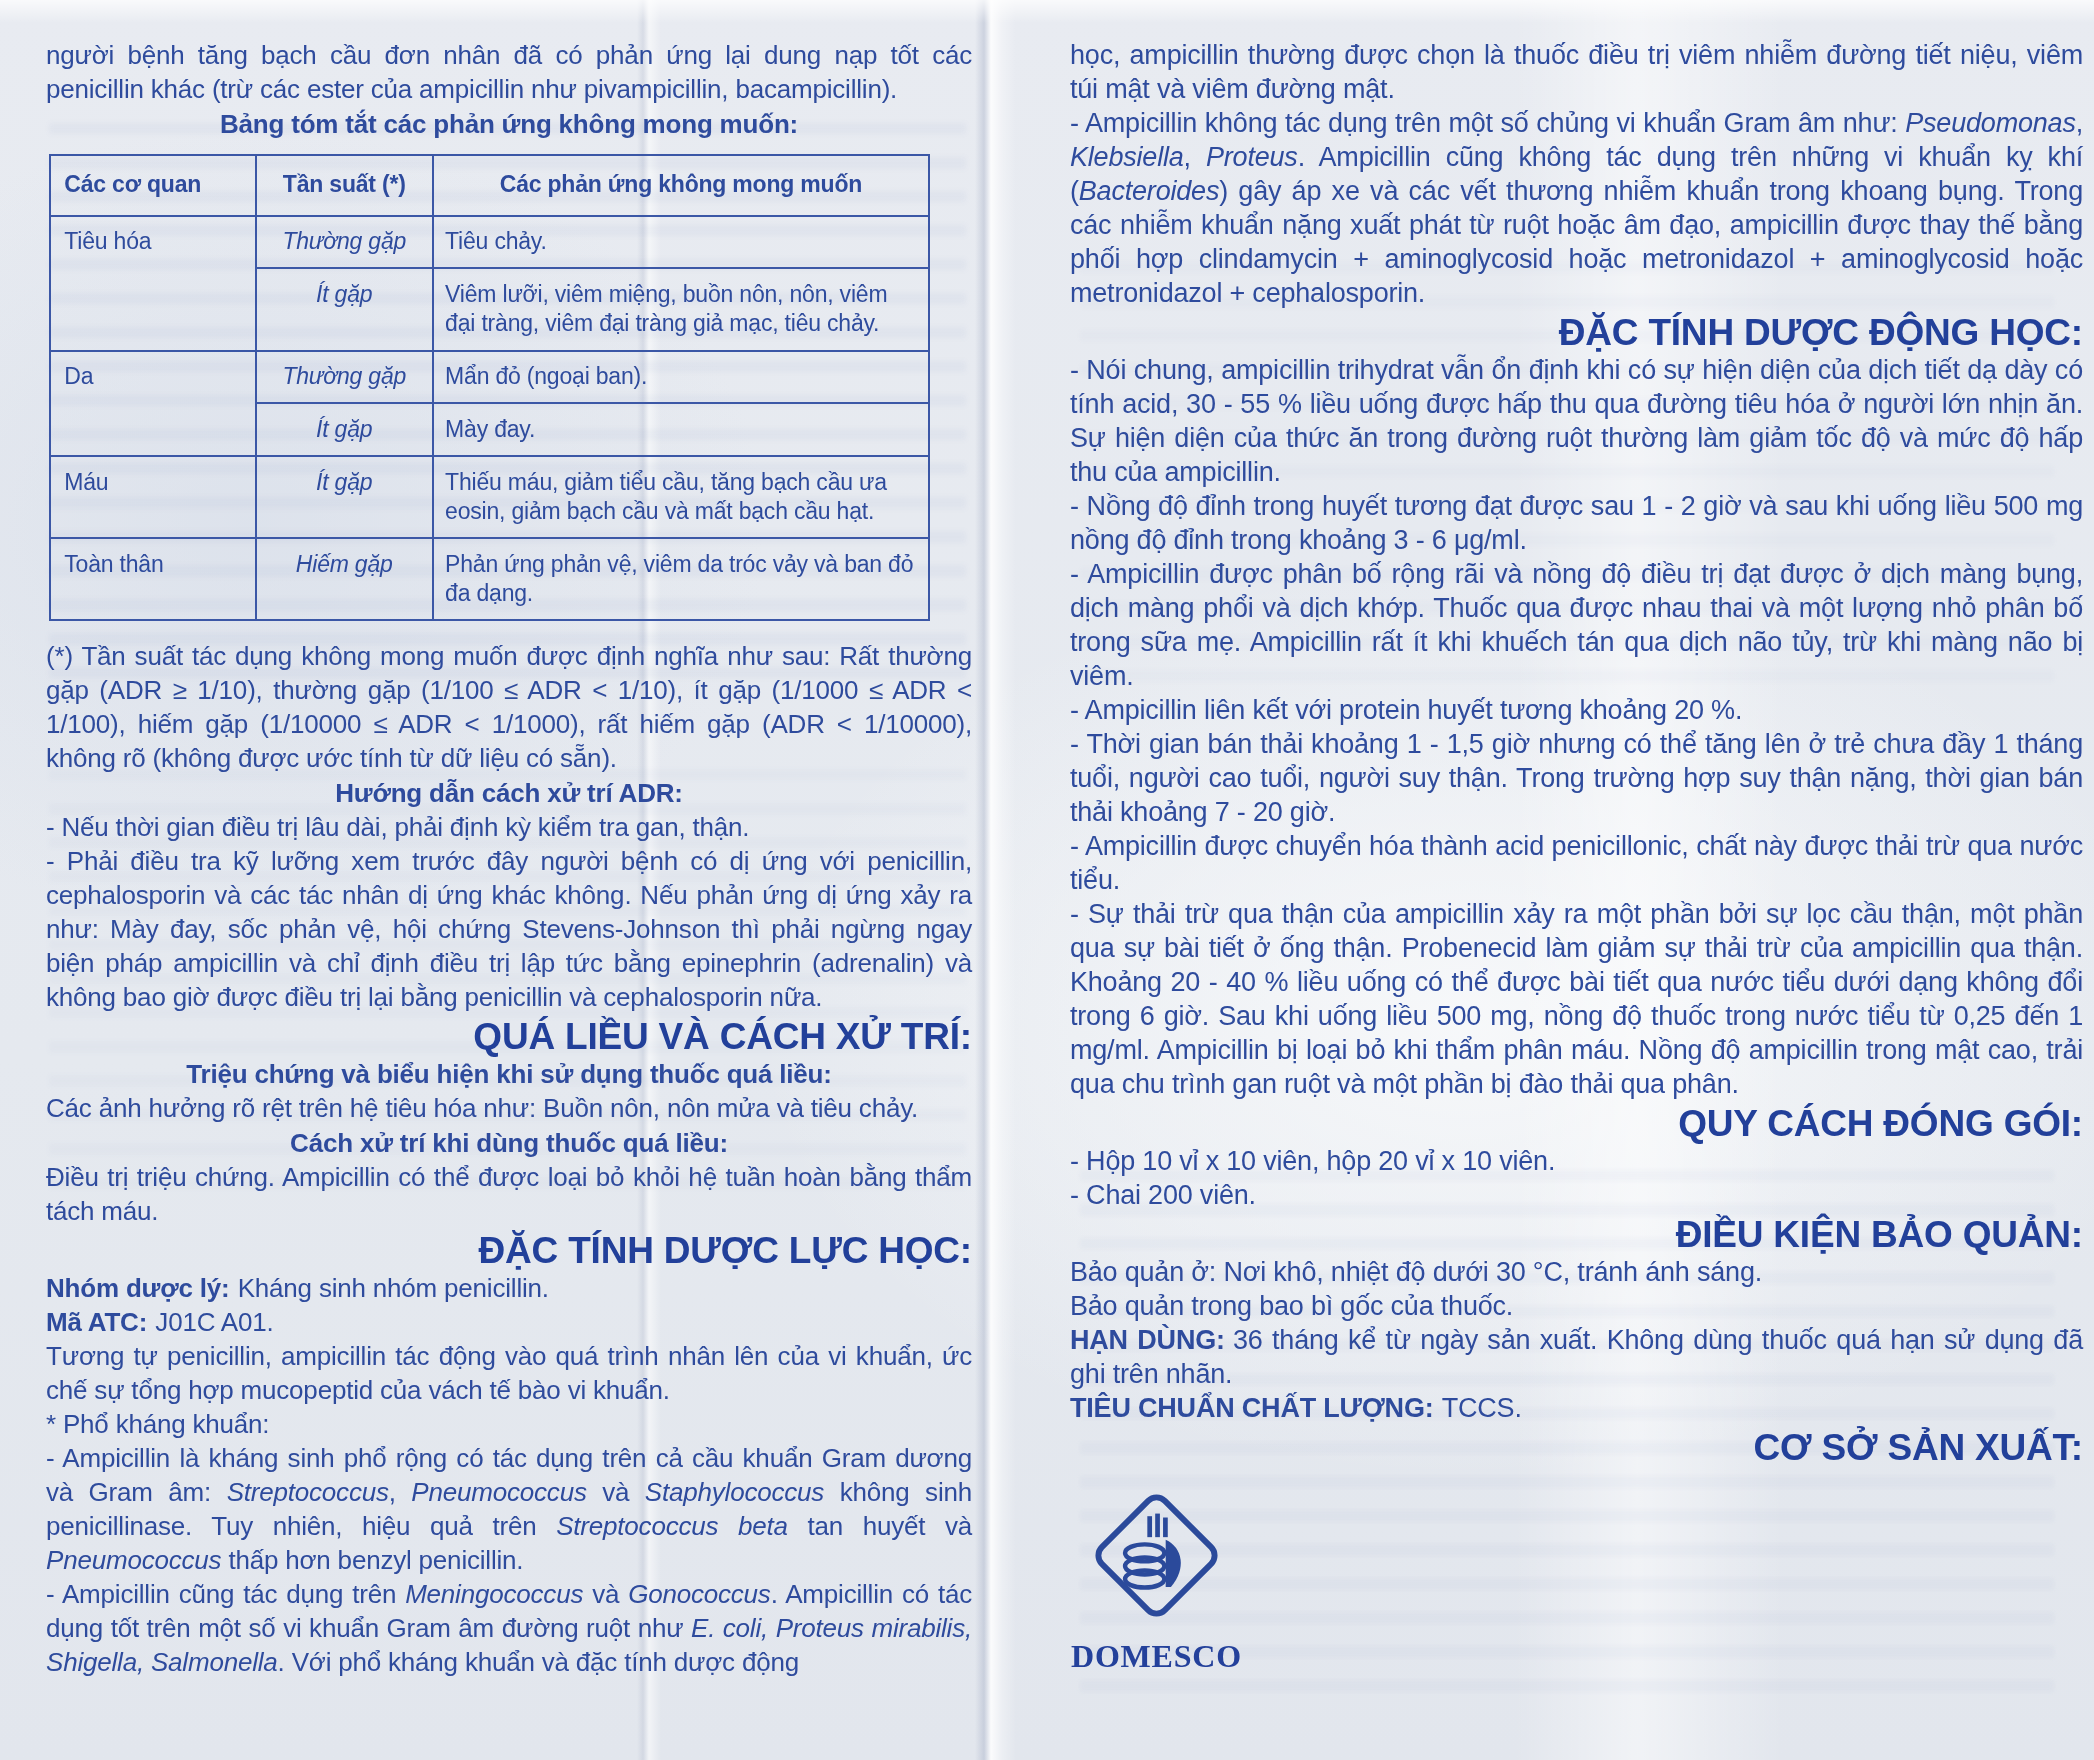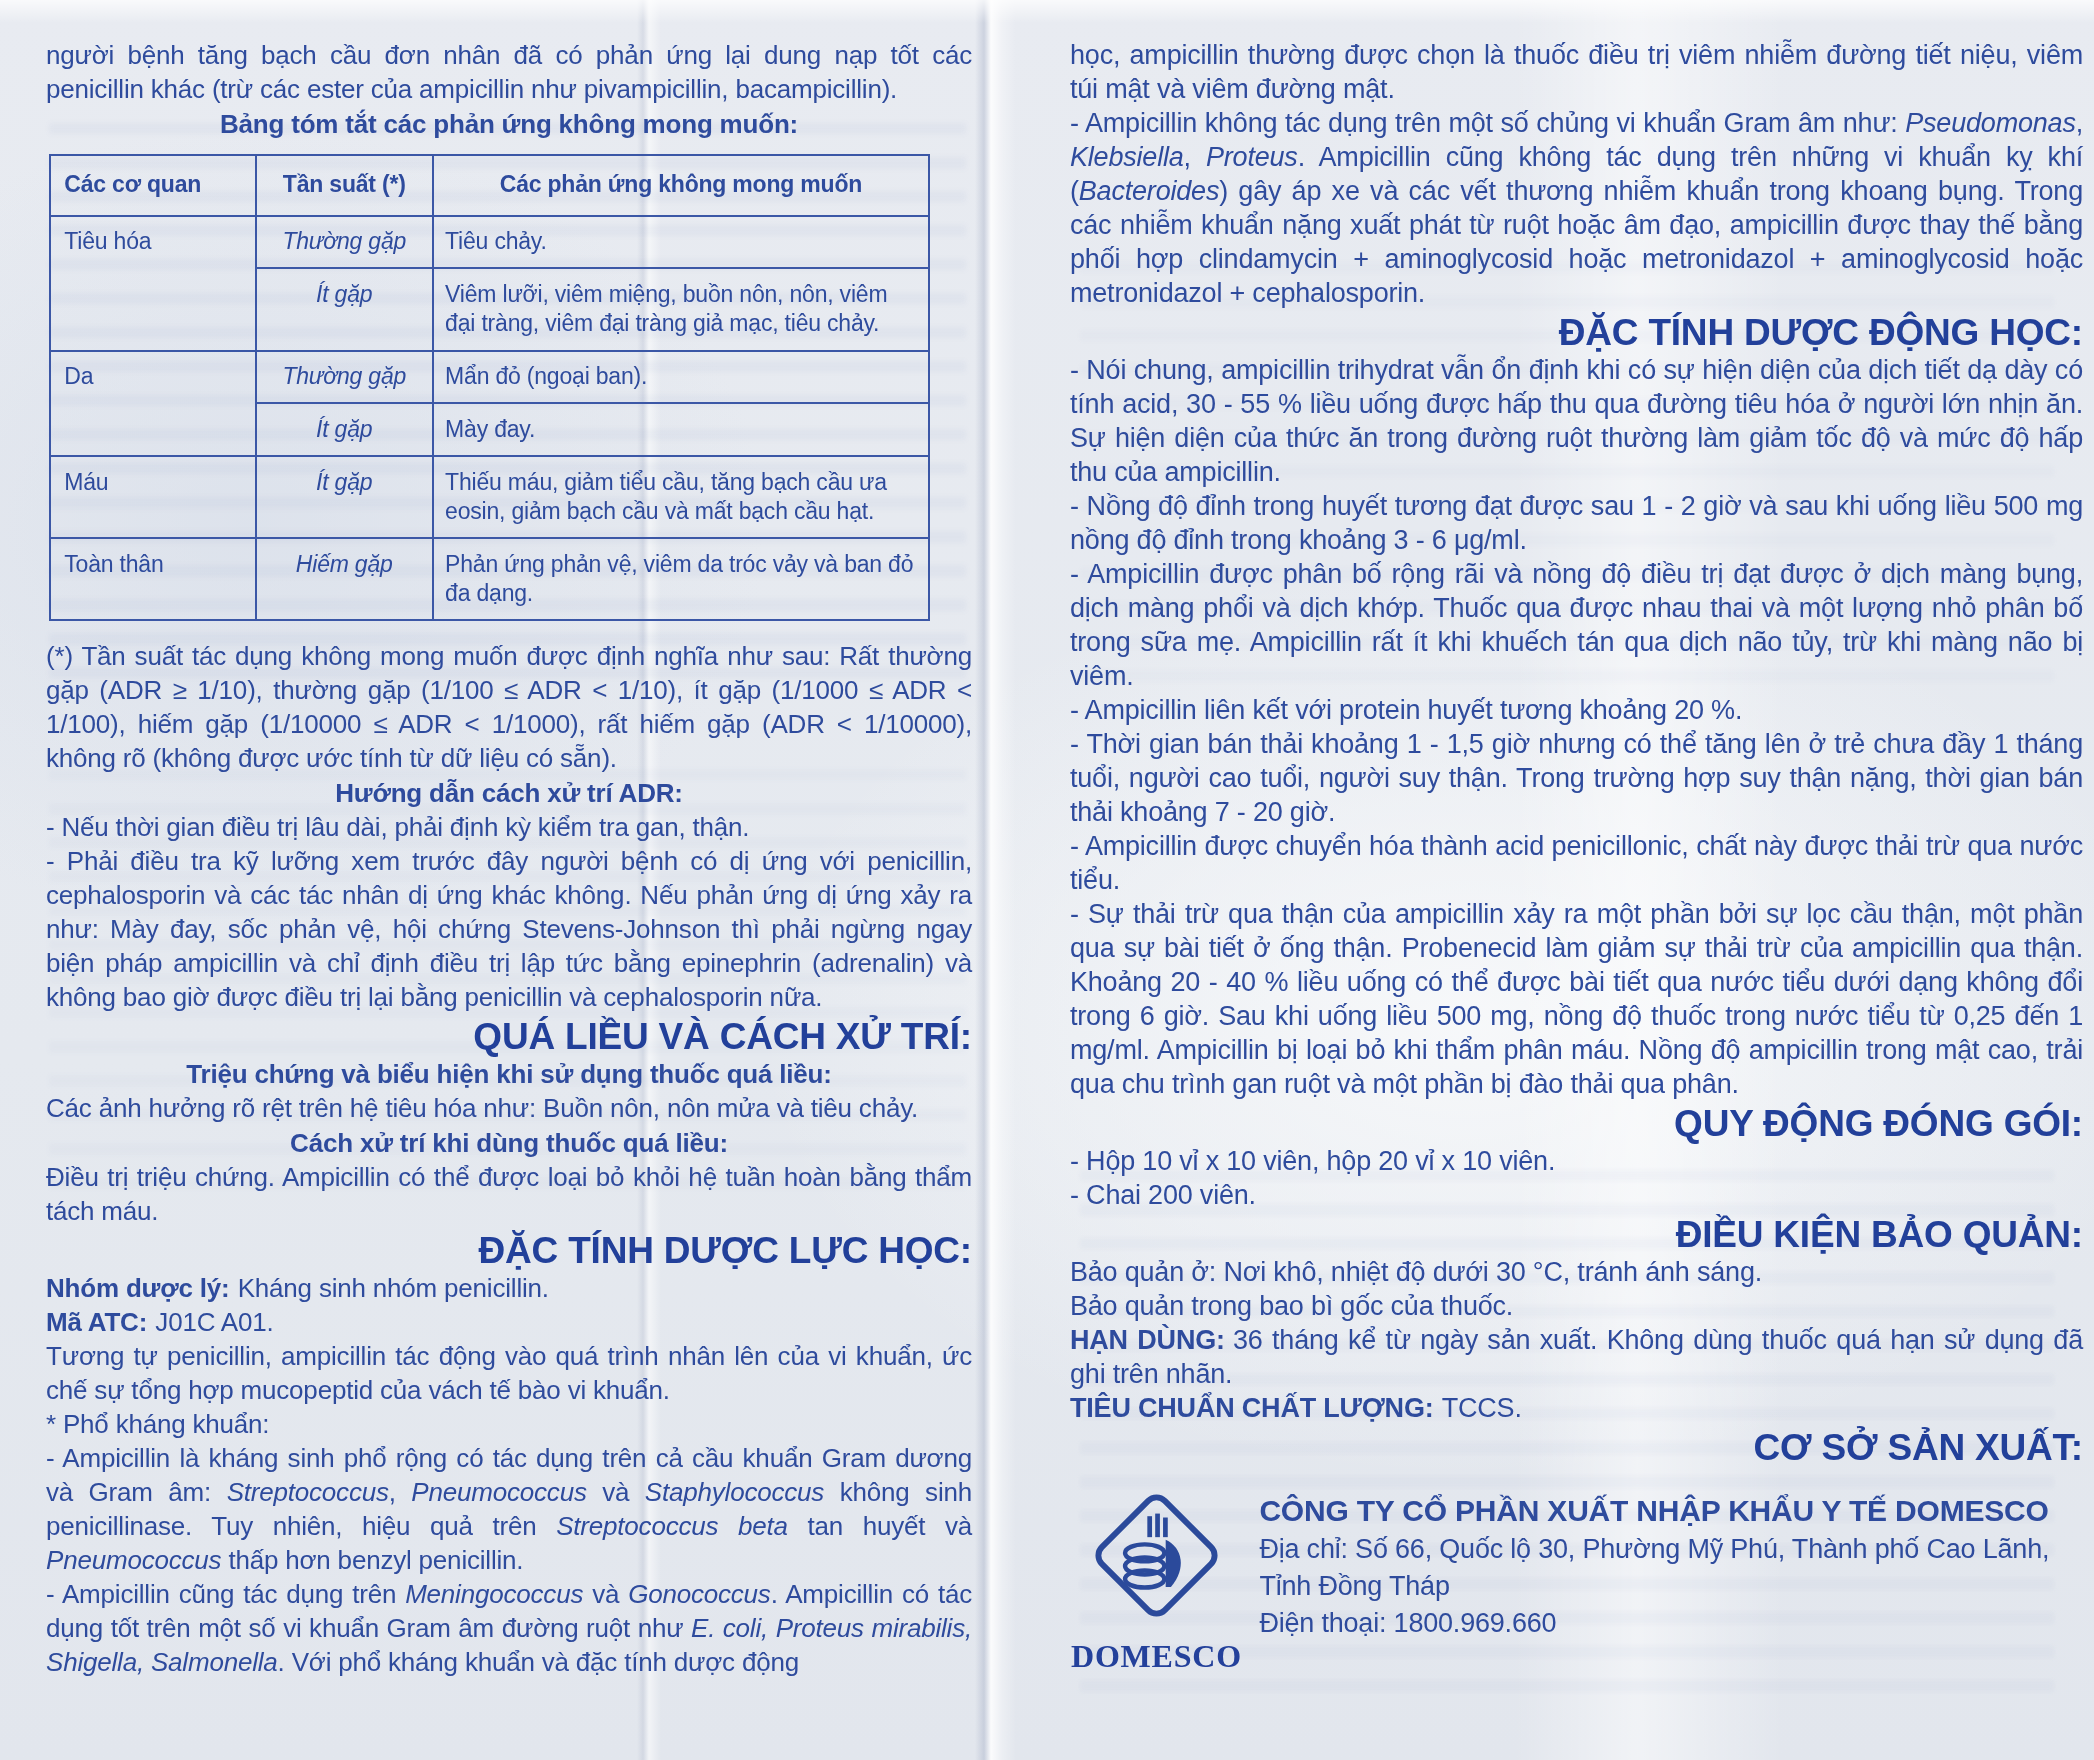--- a/index.html
+++ b/index.html
@@ -130,21 +130,21 @@
 
     <div class="h-caps">ĐẶC TÍNH DƯỢC ĐỘNG HỌC:</div>
     <div class="para">- Nói chung, ampicillin trihydrat vẫn ổn định khi có sự hiện diện của dịch tiết dạ dày có tính acid, 30 - 55 % liều uống được hấp thu qua đường tiêu hóa ở người lớn nhịn ăn. Sự hiện diện của thức ăn trong đường ruột thường làm giảm tốc độ và mức độ hấp thu của ampicillin.</div>
     <div class="para">- Nồng độ đỉnh trong huyết tương đạt được sau 1 - 2 giờ và sau khi uống liều 500 mg nồng độ đỉnh trong khoảng 3 - 6 μg/ml.</div>
     <div class="para">- Ampicillin được phân bố rộng rãi và nồng độ điều trị đạt được ở dịch màng bụng, dịch màng phổi và dịch khớp. Thuốc qua được nhau thai và một lượng nhỏ phân bố trong sữa mẹ. Ampicillin rất ít khi khuếch tán qua dịch não tủy, trừ khi màng não bị viêm.</div>
     <div class="para">- Ampicillin liên kết với protein huyết tương khoảng 20 %.</div>
     <div class="para">- Thời gian bán thải khoảng 1 - 1,5 giờ nhưng có thể tăng lên ở trẻ chưa đầy 1 tháng tuổi, người cao tuổi, người suy thận. Trong trường hợp suy thận nặng, thời gian bán thải khoảng 7 - 20 giờ.</div>
     <div class="para">- Ampicillin được chuyển hóa thành acid penicillonic, chất này được thải trừ qua nước tiểu.</div>
     <div class="para">- Sự thải trừ qua thận của ampicillin xảy ra một phần bởi sự lọc cầu thận, một phần qua sự bài tiết ở ống thận. Probenecid làm giảm sự thải trừ của ampicillin qua thận. Khoảng 20 - 40 % liều uống có thể được bài tiết qua nước tiểu dưới dạng không đổi trong 6 giờ. Sau khi uống liều 500 mg, nồng độ thuốc trong nước tiểu từ 0,25 đến 1 mg/ml. Ampicillin bị loại bỏ khi thẩm phân máu. Nồng độ ampicillin trong mật cao, trải qua chu trình gan ruột và một phần bị đào thải qua phân.</div>
 
-    <div class="h-caps">QUY ĐỘNG ĐÓNG GÓI:</div>
+    <div class="h-caps">QUY CÁCH ĐÓNG GÓI:</div>
     <div class="para">- Hộp 10 vỉ x 10 viên, hộp 20 vỉ x 10 viên.</div>
     <div class="para">- Chai 200 viên.</div>
 
     <div class="h-caps">ĐIỀU KIỆN BẢO QUẢN:</div>
     <div class="para">Bảo quản ở: Nơi khô, nhiệt độ dưới 30 °C, tránh ánh sáng.</div>
     <div class="para">Bảo quản trong bao bì gốc của thuốc.</div>
 
     <div class="para"><span class="lbl">HẠN DÙNG:</span><span>36 tháng kể từ ngày sản xuất. Không dùng thuốc quá hạn sử dụng đã ghi trên nhãn.</span></div>
 
     <div class="para"><span class="lbl">TIÊU CHUẨN CHẤT LƯỢNG:</span><span>TCCS.</span></div>
@@ -158,23 +158,17 @@
           <rect x="43" y="20" width="3.6" height="16" fill="#2b4a9b"></rect>
           <rect x="49" y="18" width="3.6" height="18" fill="#2b4a9b"></rect>
           <rect x="55" y="21" width="3.6" height="15" fill="#2b4a9b"></rect>
           <ellipse cx="41" cy="48" rx="15" ry="6.5" fill="none" stroke="#2b4a9b" stroke-width="3.4"></ellipse>
           <ellipse cx="41" cy="58" rx="15" ry="6.5" fill="none" stroke="#2b4a9b" stroke-width="3.4"></ellipse>
           <ellipse cx="41" cy="68" rx="15" ry="6.5" fill="none" stroke="#2b4a9b" stroke-width="3.4"></ellipse>
           <path d="M57 38 C70 44 73 60 61 74 L57 74 Z" fill="#2b4a9b"></path>
         </svg>
         <div class="logo-caption">DOMESCO</div>
       </div>
-      <div class="mfg-text">
-        <div class="mfg-name">CÔNG TY CỔ PHẦN XUẤT NHẬP KHẨU Y TẾ DOMESCO</div>
-        <div class="mfg-line">Địa chỉ: Số 66, Quốc lộ 30, Phường Mỹ Phú, Thành phố Cao Lãnh,</div>
-        <div class="mfg-line">Tỉnh Đồng Tháp</div>
-        <div class="mfg-line">Điện thoại: 1800.969.660</div>
-      </div>
     </div>
   </div>
 
 </div>
 
 
 </body></html>

